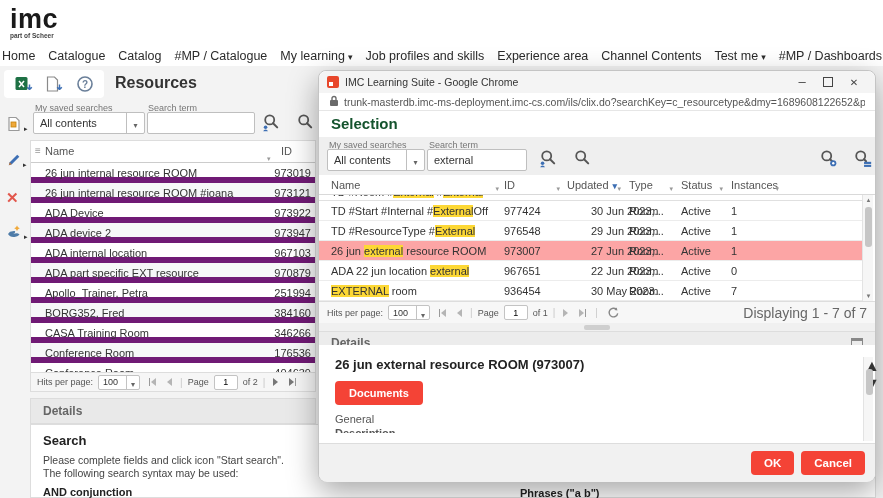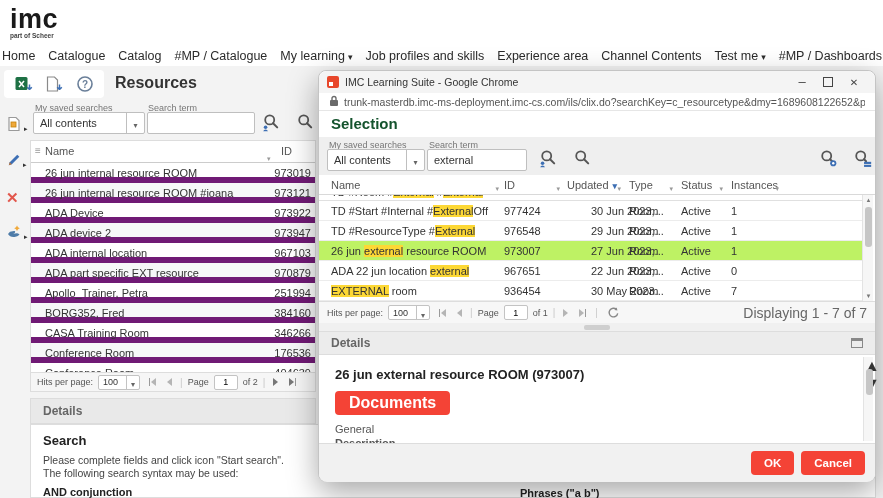--- a/index.html
+++ b/index.html
@@ -76,42 +76,42 @@
 .d-urlbar{position:absolute;left:0;top:22px;width:100%;height:18px;background:#fff;border-bottom:1px solid #e6e6e6;display:flex;align-items:center;padding:0 10px;gap:5px}
 .d-url{font-size:10.5px;color:#555;white-space:nowrap;overflow:hidden}
 .d-heading{position:absolute;left:12px;top:44px;font-size:15px;font-weight:700;color:#14532d}
 .d-controls{position:absolute;left:0;top:66px;width:556px;height:38px;background:#efefef}
 .d-thead{position:absolute;left:0;top:104px;width:556px;height:20px;border-bottom:1px solid #d9d9d9;background:#fff}
 .hc{position:absolute;top:0;height:20px;line-height:20px;font-size:11px;color:#555;cursor:pointer}
 .hc .fcaret{position:absolute;right:0;top:2px}
 .sort-caret::after{content:"▾";font-size:9px;color:#3d6fb4;margin-left:4px;font-weight:700}
 #drows{position:absolute;left:0;top:124px;width:545px;height:106px;overflow:hidden}
 .drow{position:relative;height:20px;border-bottom:1px solid #ececec;cursor:pointer;background:#fff}
-.drow.sel{background:#bef264}
+.drow.sel{background:#fca5a5}
 .drow .cell{position:absolute;top:0;height:20px;line-height:20px;font-size:11px;color:#333;white-space:nowrap}
 .drow.clip{height:6px;overflow:hidden;border-bottom:1px solid #e0e0e0}
 .drow.clip .cell{top:-13px}
 .cell.cname{left:12px}.cell.cid{left:185px}.cell.cupd{left:272px}.cell.ctype{left:310px}.cell.cstat{left:362px}.cell.cinst{left:412px}
 .hl{background:#fdd835}
 .d-scroll{position:absolute;right:2px;top:124px;width:11px;height:106px;background:#f6f6f6;border-left:1px solid #e3e3e3}
 .d-scroll .sa{position:absolute;left:0;width:11px;height:10px;text-align:center;font-size:6px;color:#777;line-height:10px}
 .sa.up{top:0}.sa.dn{bottom:0}
 .sa.up::after{content:"▲"}.sa.dn::after{content:"▼"}
 .sthumb{position:absolute;left:2px;width:7px;background:#c6c6c6;border-radius:3px}
 .d-pag{position:absolute;left:0;top:230px;width:556px;height:22px;background:#f7f7f7;border-top:1px solid #ddd;display:flex;align-items:center;gap:5px;padding:0 8px}
 .d-pag .disp{margin-left:auto;font-size:14px;color:#666}
 .refresh-i{cursor:pointer;display:inline-flex;margin-left:4px}
 .d-split{position:absolute;left:0;top:252px;width:556px;height:8px;background:#f0f0f0;display:flex;align-items:center;justify-content:center}
 .d-split .handle{width:26px;height:5px;background:#cfcfcf;border-radius:2px;cursor:row-resize}
 .d-detbar{position:absolute;left:0;top:260px;width:556px;height:24px;background:#ececec;border-top:1px solid #ddd;border-bottom:1px solid #ddd;display:flex;align-items:center;padding:0 12px}
 .d-detbar .t{font-size:12px;font-weight:700;color:#666;flex:1}
 .collapse-i{width:12px;height:10px;border:1px solid #888;border-top-width:3px;cursor:pointer}
-.d-detail{position:absolute;left:0;top:284px;width:556px;height:88px;background:#fff;overflow:hidden}
+.d-detail{position:absolute;left:0;top:274px;width:556px;height:88px;background:#fff;overflow:hidden}
 .d-det-title{position:absolute;left:16px;top:12px;font-size:13px;font-weight:700;color:#222}
-.doc-btn{position:absolute;left:16px;top:36px;height:24px;padding:0 14px;background:#f44336;color:#fff;font-size:16px;font-weight:700;border:none;border-radius:4px;line-height:24px;cursor:pointer}
+.doc-btn{position:absolute;left:16px;top:36px;height:24px;padding:0 14px;background:#f44336;color:#fff;font-size:11px;font-weight:700;border:none;border-radius:4px;line-height:24px;cursor:pointer}
 .d-general{position:absolute;left:16px;top:68px;font-size:11px;color:#555}
 .d-clip-line{position:absolute;left:16px;top:82px;height:6px;overflow:hidden;font-size:11px;font-weight:700;color:#555}
 .d-scroll2{position:absolute;right:2px;top:286px;width:10px;height:84px;background:#f6f6f6;border-left:1px solid #e3e3e3}
 .d-footer{position:absolute;left:0;top:372px;width:556px;height:39px;background:#f1f1f1;border-top:1px solid #ddd;border-radius:0 0 8px 8px;display:flex;align-items:center;justify-content:flex-end;gap:7px;padding:0 10px}
 .btn-red{height:24px;padding:0 13px;background:#f44336;color:#fff;font-size:11.5px;font-weight:700;border:none;border-radius:4px;cursor:pointer;font-family:"Liberation Sans",sans-serif}
 .mag-wrap{display:inline-flex;cursor:pointer}
 </style>
 </head>
 <body>
 

